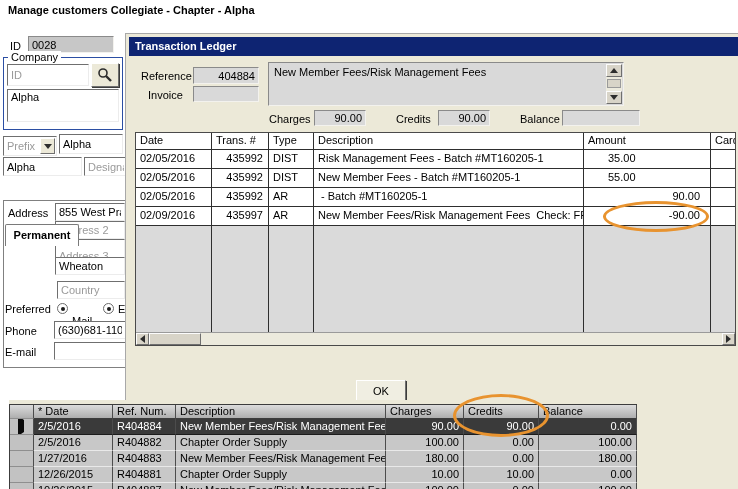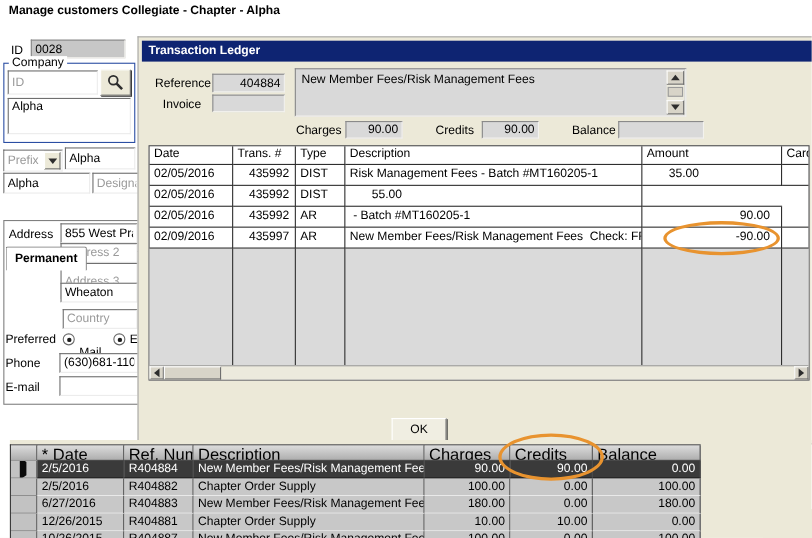--- a/index.html
+++ b/index.html
@@ -83,21 +83,21 @@
   #ledger-thumb { position:absolute; left:13px; top:0; width:52px; height:12px; background:#d8d4c8; border:1px solid; border-color:#fcfcfc #6f6f6f #6f6f6f #fcfcfc; }
 
   
   #results-area { position:absolute; left:0; top:400px; width:738px; height:89px; background:#ece9d8; z-index:3; }
   #results-table { position:absolute; left:9px; top:4px; width:628px; border-left:1px solid #3c3c3c; border-top:1px solid #3c3c3c; background:#c8c8c8; }
   .rrow { display:grid; grid-template-columns:24px 79px 63px 210px 78px 75px 98px; }
   .rrow > div {
     border-right:1px solid #4c4c4c; border-bottom:1px solid #e9e9e9;
     padding:1px 3px 0 4px; white-space:nowrap; overflow:hidden; height:16px; background:#c8c8c8;
   }
-  .rrow.hdr > div { height:14px; background:linear-gradient(#dcdcdc,#aeaeae); border-bottom:1px solid #3c3c3c; font-size:15px; padding-top:0; }
+  .rrow.hdr > div { height:14px; background:linear-gradient(#dcdcdc,#aeaeae); border-bottom:1px solid #3c3c3c; font-size:11px; padding-top:0; }
   .rrow.sel > div { background:#3a3a3a; color:#fff; border-bottom:1px solid #1c1c1c; }
   .rrow > div.selcol { background:#c2c2c2 !important; border-bottom:1px solid #8f8f8f; }
   .rrow .num { text-align:right; padding-right:4px; }
   .marker { width:0; height:0; border-top:4px solid transparent; border-bottom:4px solid transparent; border-left:6px solid #0a0a0a; margin:1px 0 0 4px; }
 
   
   .ellipse { position:absolute; border:3px solid #e8932f; border-radius:50%; z-index:5; background:transparent; }
 </style>
 </head>
 <body>
@@ -212,20 +212,21 @@
         <div class="lcell-num">435992</div>
         <div>DIST</div>
         <div>Risk Management Fees - Batch #MT160205-1</div>
         <div class="amt-left">35.00</div>
         <div></div>
       </div>
       <div class="lrow">
         <div>02/05/2016</div>
         <div class="lcell-num">435992</div>
         <div>DIST</div>
+        <div>New Member Fees - Batch #MT160205-1</div>
         <div class="amt-left">55.00</div>
         <div></div>
       </div>
       <div class="lrow">
         <div>02/05/2016</div>
         <div class="lcell-num">435992</div>
         <div>AR</div>
         <div> - Batch #MT160205-1</div>
         <div class="amt-right">90.00</div>
         <div></div>
@@ -285,21 +286,21 @@
         <div class="selcol"></div>
         <div>2/5/2016</div>
         <div>R404882</div>
         <div>Chapter Order Supply</div>
         <div class="num">100.00</div>
         <div class="num">0.00</div>
         <div class="num">100.00</div>
       </div>
       <div class="rrow">
         <div class="selcol"></div>
-        <div>6/27/2016</div>
+        <div>1/27/2016</div>
         <div>R404883</div>
         <div>New Member Fees/Risk Management Fees</div>
         <div class="num">180.00</div>
         <div class="num">0.00</div>
         <div class="num">180.00</div>
       </div>
       <div class="rrow">
         <div class="selcol"></div>
         <div>12/26/2015</div>
         <div>R404881</div>

